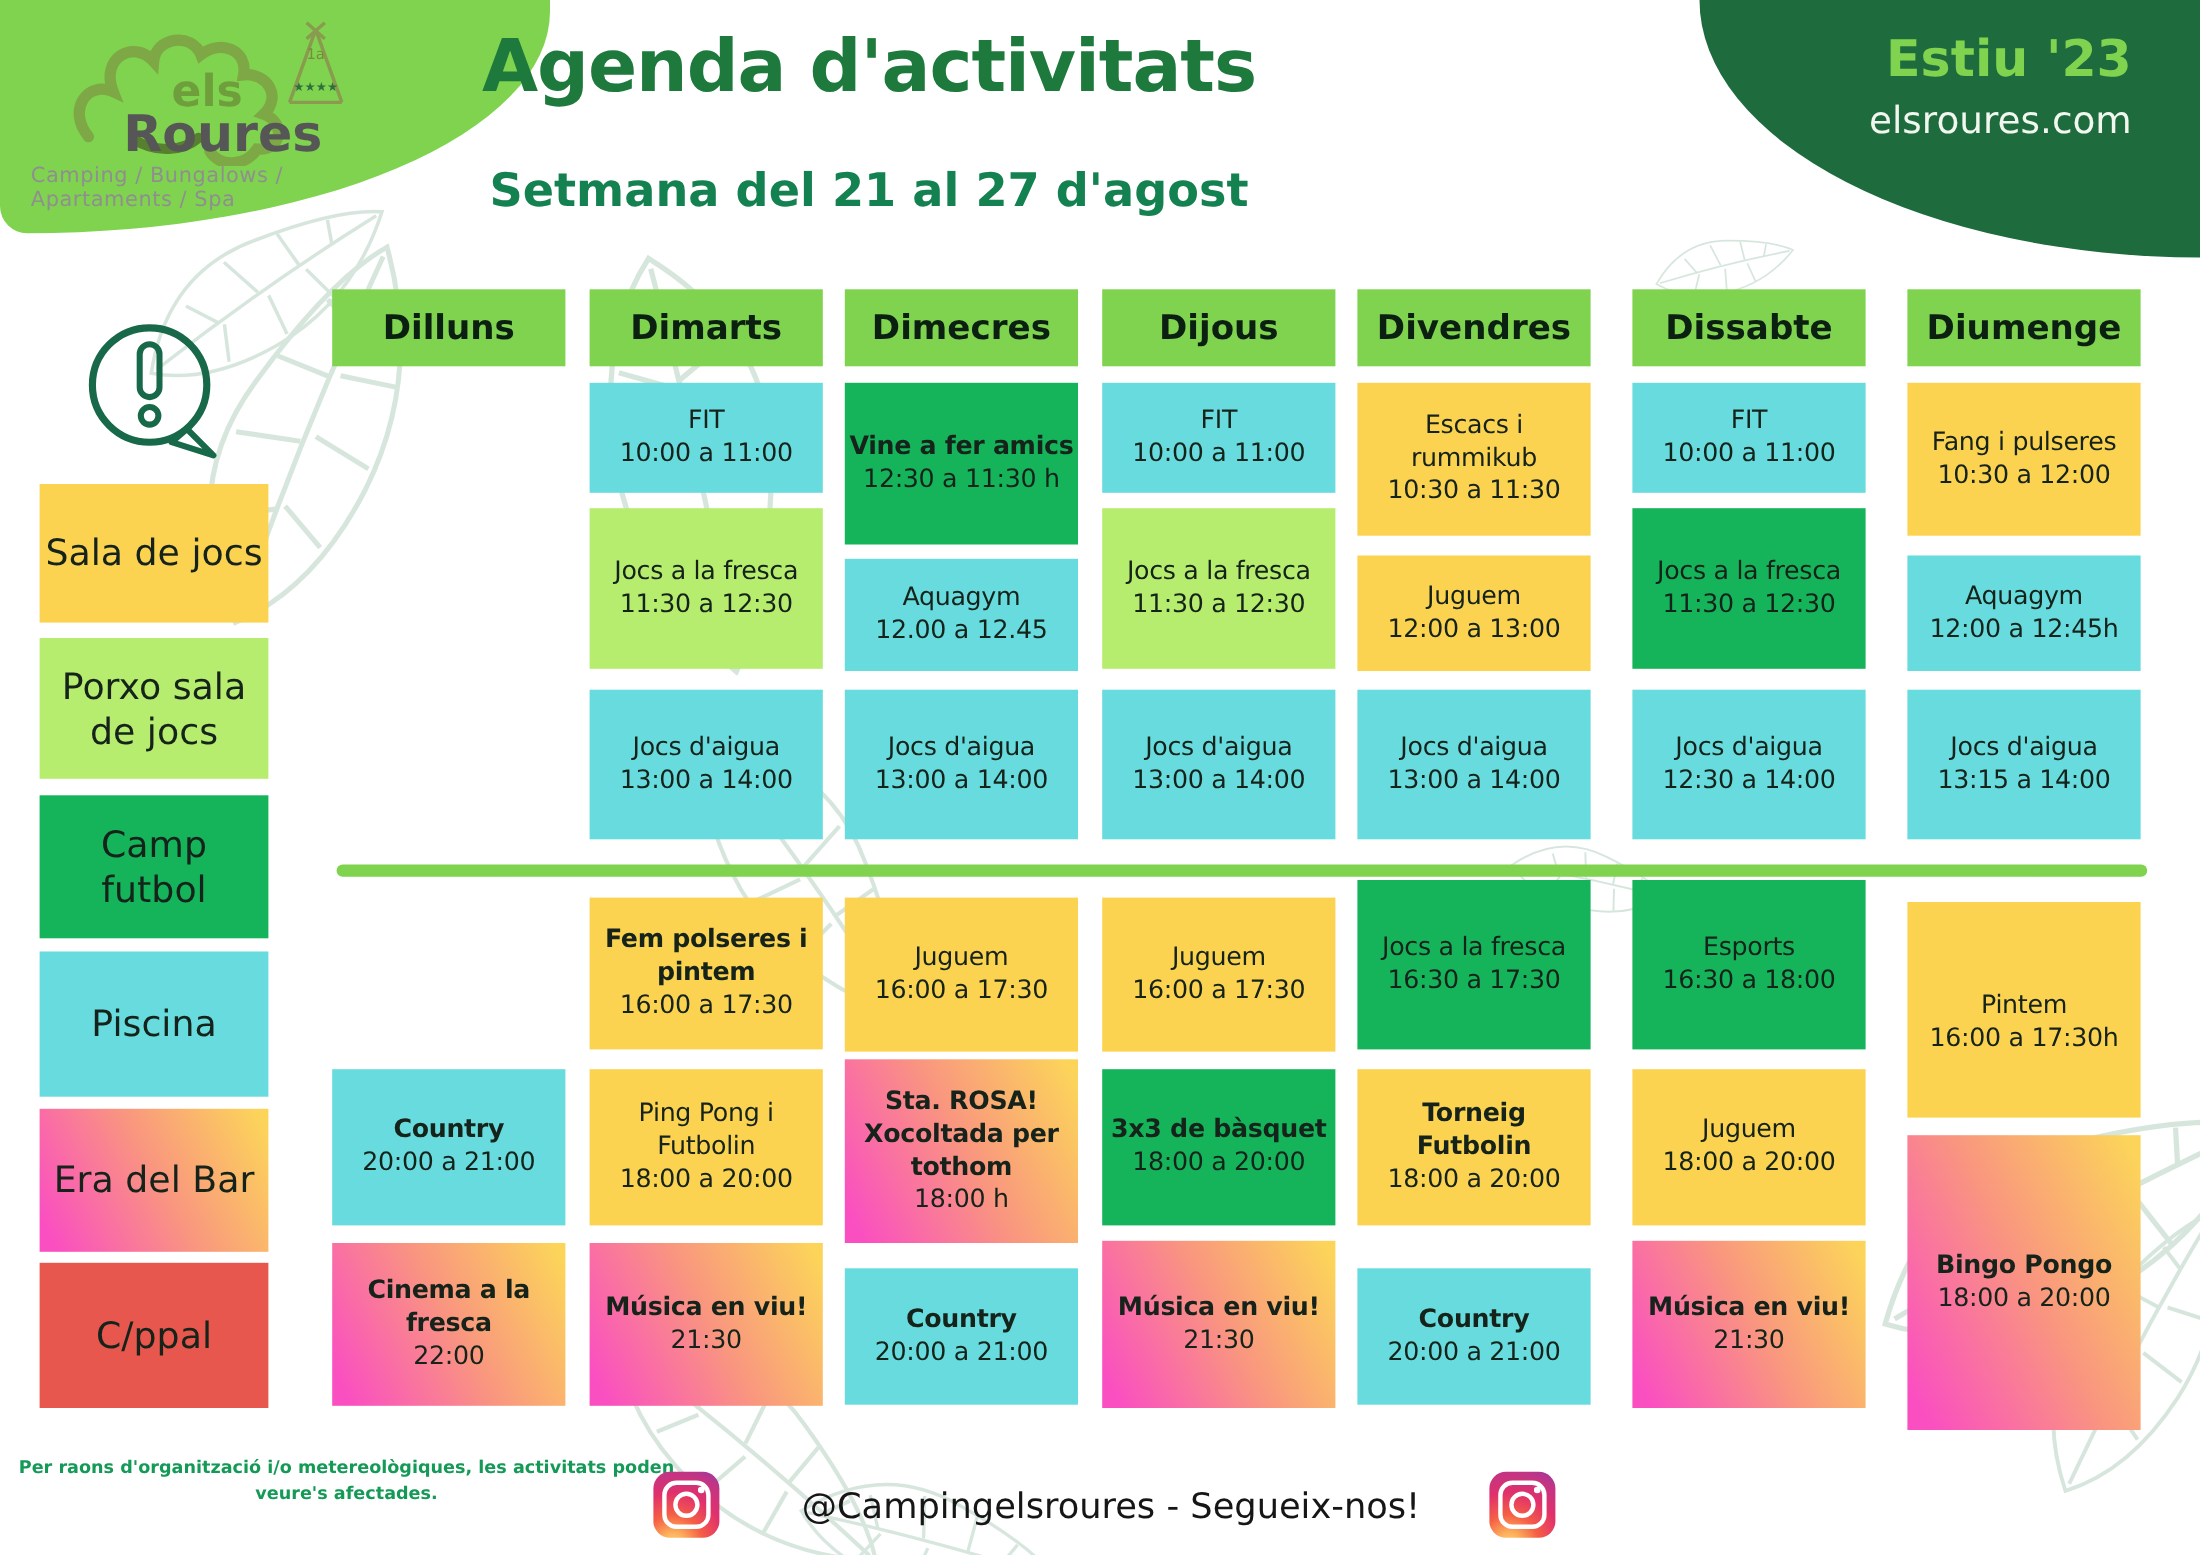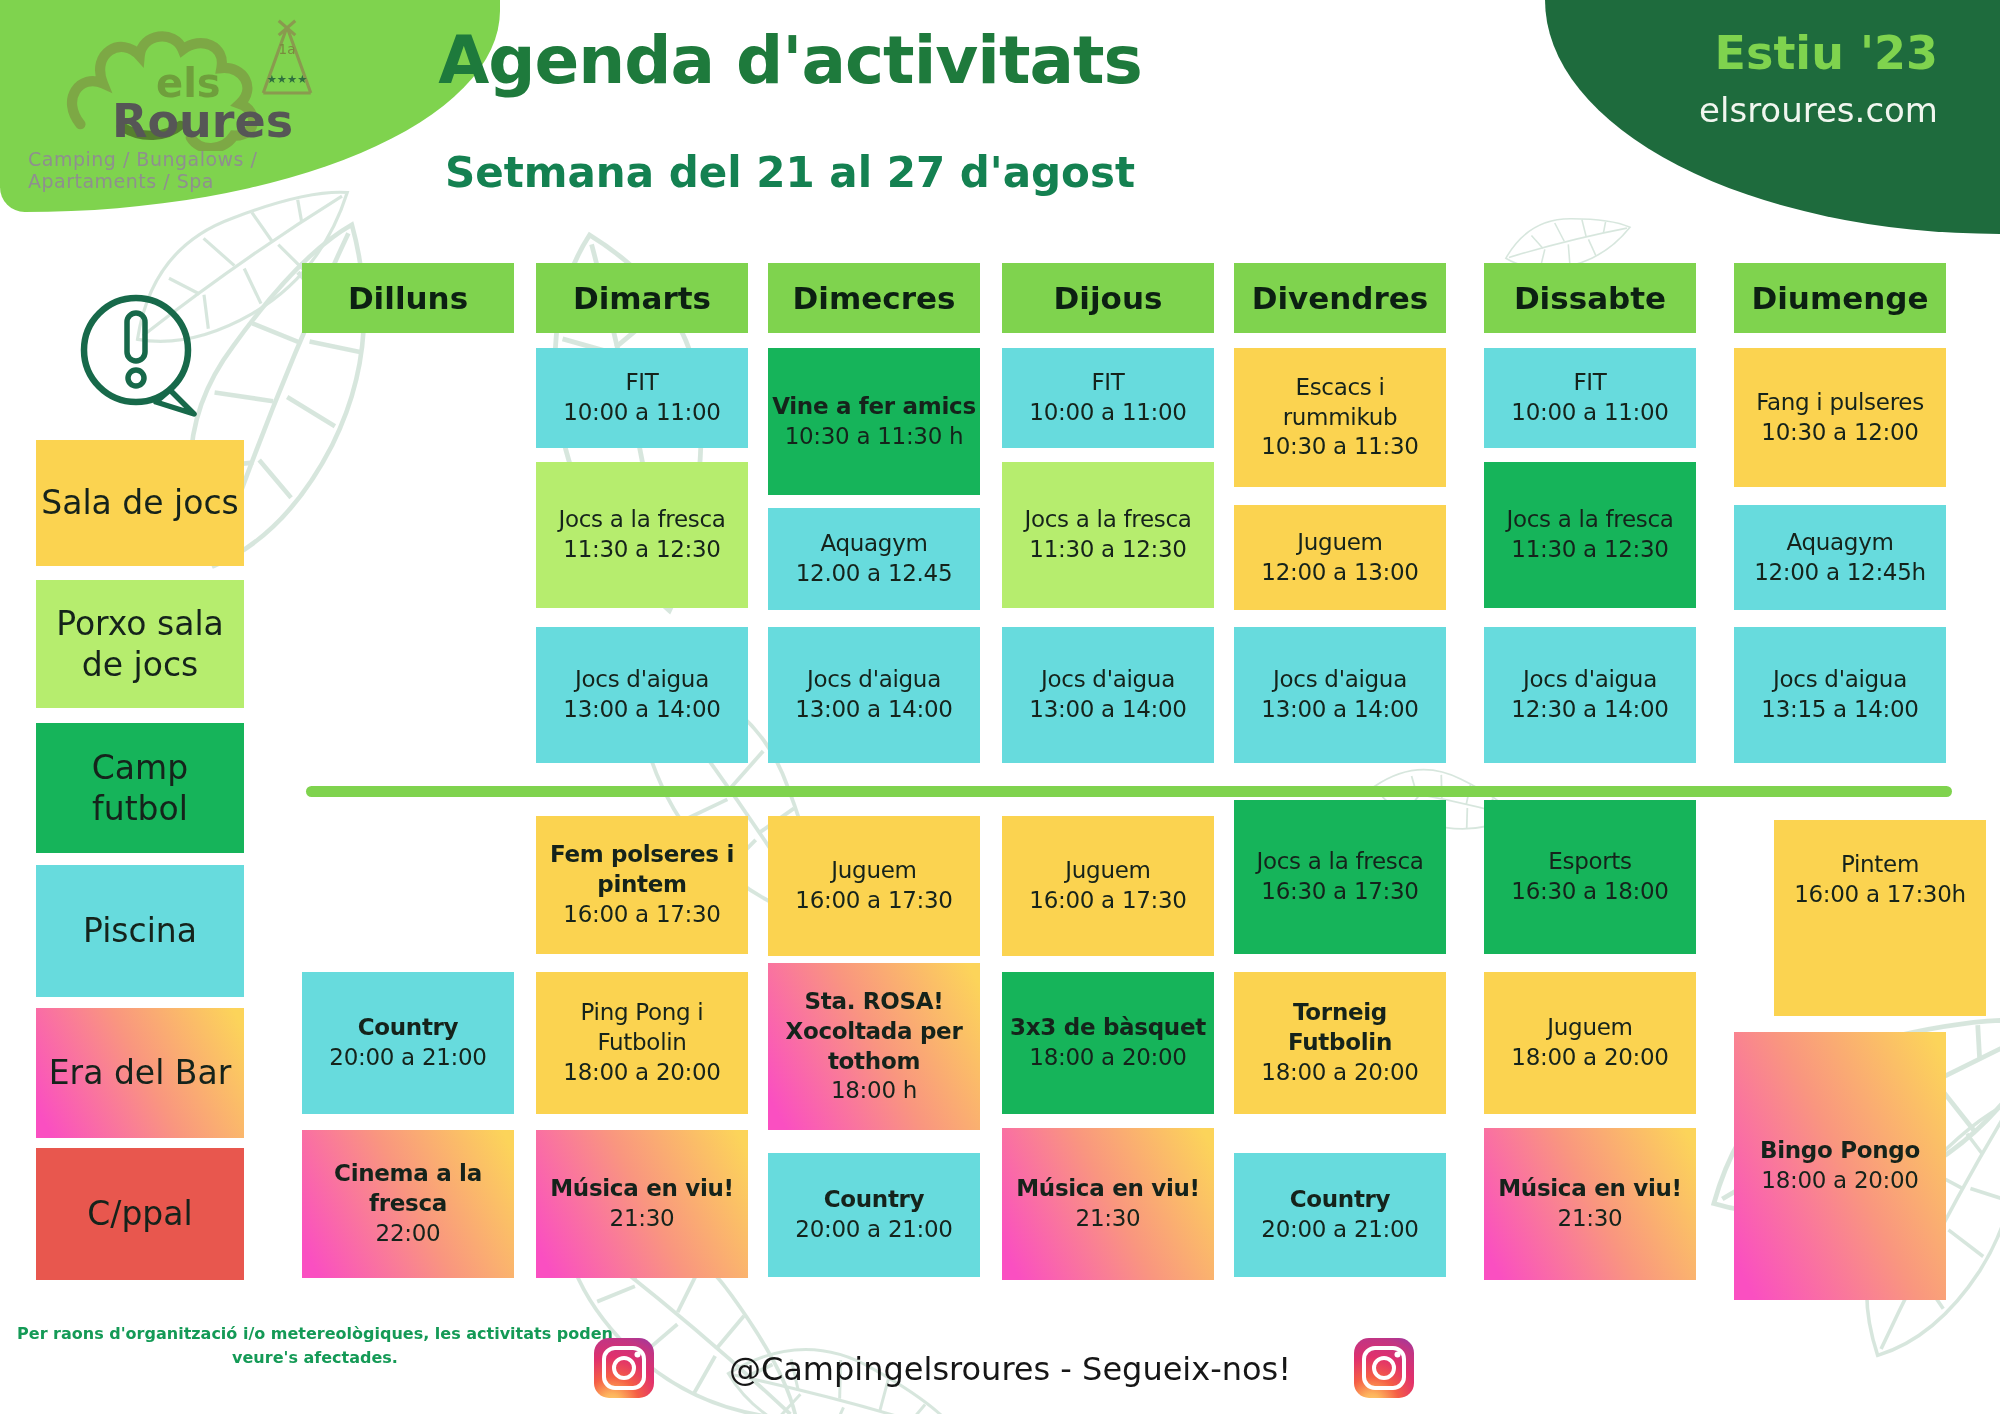--- a/index.html
+++ b/index.html
@@ -31,21 +31,21 @@
   
   .legend-item{position:absolute;left:36px;width:208px;display:flex;align-items:center;justify-content:center;
                text-align:center;font-size:33px;line-height:1.25;padding:4px;box-sizing:border-box;}
   
   .day-header{position:absolute;top:263px;height:70px;background:#7fd34e;color:#0c2012;
               font-weight:bold;font-size:31px;display:flex;align-items:center;justify-content:center;}
   .cell{position:absolute;display:flex;flex-direction:column;align-items:center;justify-content:center;
         text-align:center;padding:6px 4px;box-sizing:border-box;font-size:23px;line-height:1.3;
         letter-spacing:-0.3px;color:#15231b;}
   .cell.bold .t{font-weight:bold;}
-  .cell.align-top{justify-content:flex-start;padding-top:30px;margin-left:40px;}
+  .cell.align-top{justify-content:center;padding-top:30px;}
   .c-cyan{background:#67dbdd;}
   .c-yellow{background:#fbd350;}
   .c-lightgreen{background:#b6ed6e;}
   .c-green{background:#16b45a;text-align:center;}
   .c-red{background:#e8574e;}
   .c-gradient{background:linear-gradient(62deg,#fa4fc1 6%,#f9967f 52%,#fcd45a 96%);}
   .divider{position:absolute;left:306px;top:786px;width:1646px;height:11px;background:#7fd34e;border-radius:6px;}
   
   .disclaimer{position:absolute;left:8px;top:1322px;width:614px;text-align:center;
               font-size:16px;font-weight:bold;color:#149a56;line-height:1.5;}
@@ -164,21 +164,21 @@
       <div class="cell c-yellow" style="left: 536px; top: 972px; width: 212px; height: 142px;">
         <div class="t">Ping Pong i Futbolin</div>
         <div class="tm">18:00 a 20:00</div>
       </div>
       <div class="cell c-gradient bold" style="left: 536px; top: 1130px; width: 212px; height: 148px;">
         <div class="t">Música en viu!</div>
         <div class="tm">21:30</div>
       </div>
       <div class="cell c-green bold" style="left: 768px; top: 348px; width: 212px; height: 147px;">
         <div class="t">Vine a fer amics</div>
-        <div class="tm">10:30 a 11:30 h</div>
+        <div class="tm">12:30 a 11:30 h</div>
       </div>
       <div class="cell c-cyan" style="left: 768px; top: 508px; width: 212px; height: 102px;">
         <div class="t">Aquagym</div>
         <div class="tm">12.00 a 12.45</div>
       </div>
       <div class="cell c-cyan" style="left: 768px; top: 627px; width: 212px; height: 136px;">
         <div class="t">Jocs d'aigua</div>
         <div class="tm">13:00 a 14:00</div>
       </div>
       <div class="cell c-yellow" style="left: 768px; top: 816px; width: 212px; height: 140px;">

